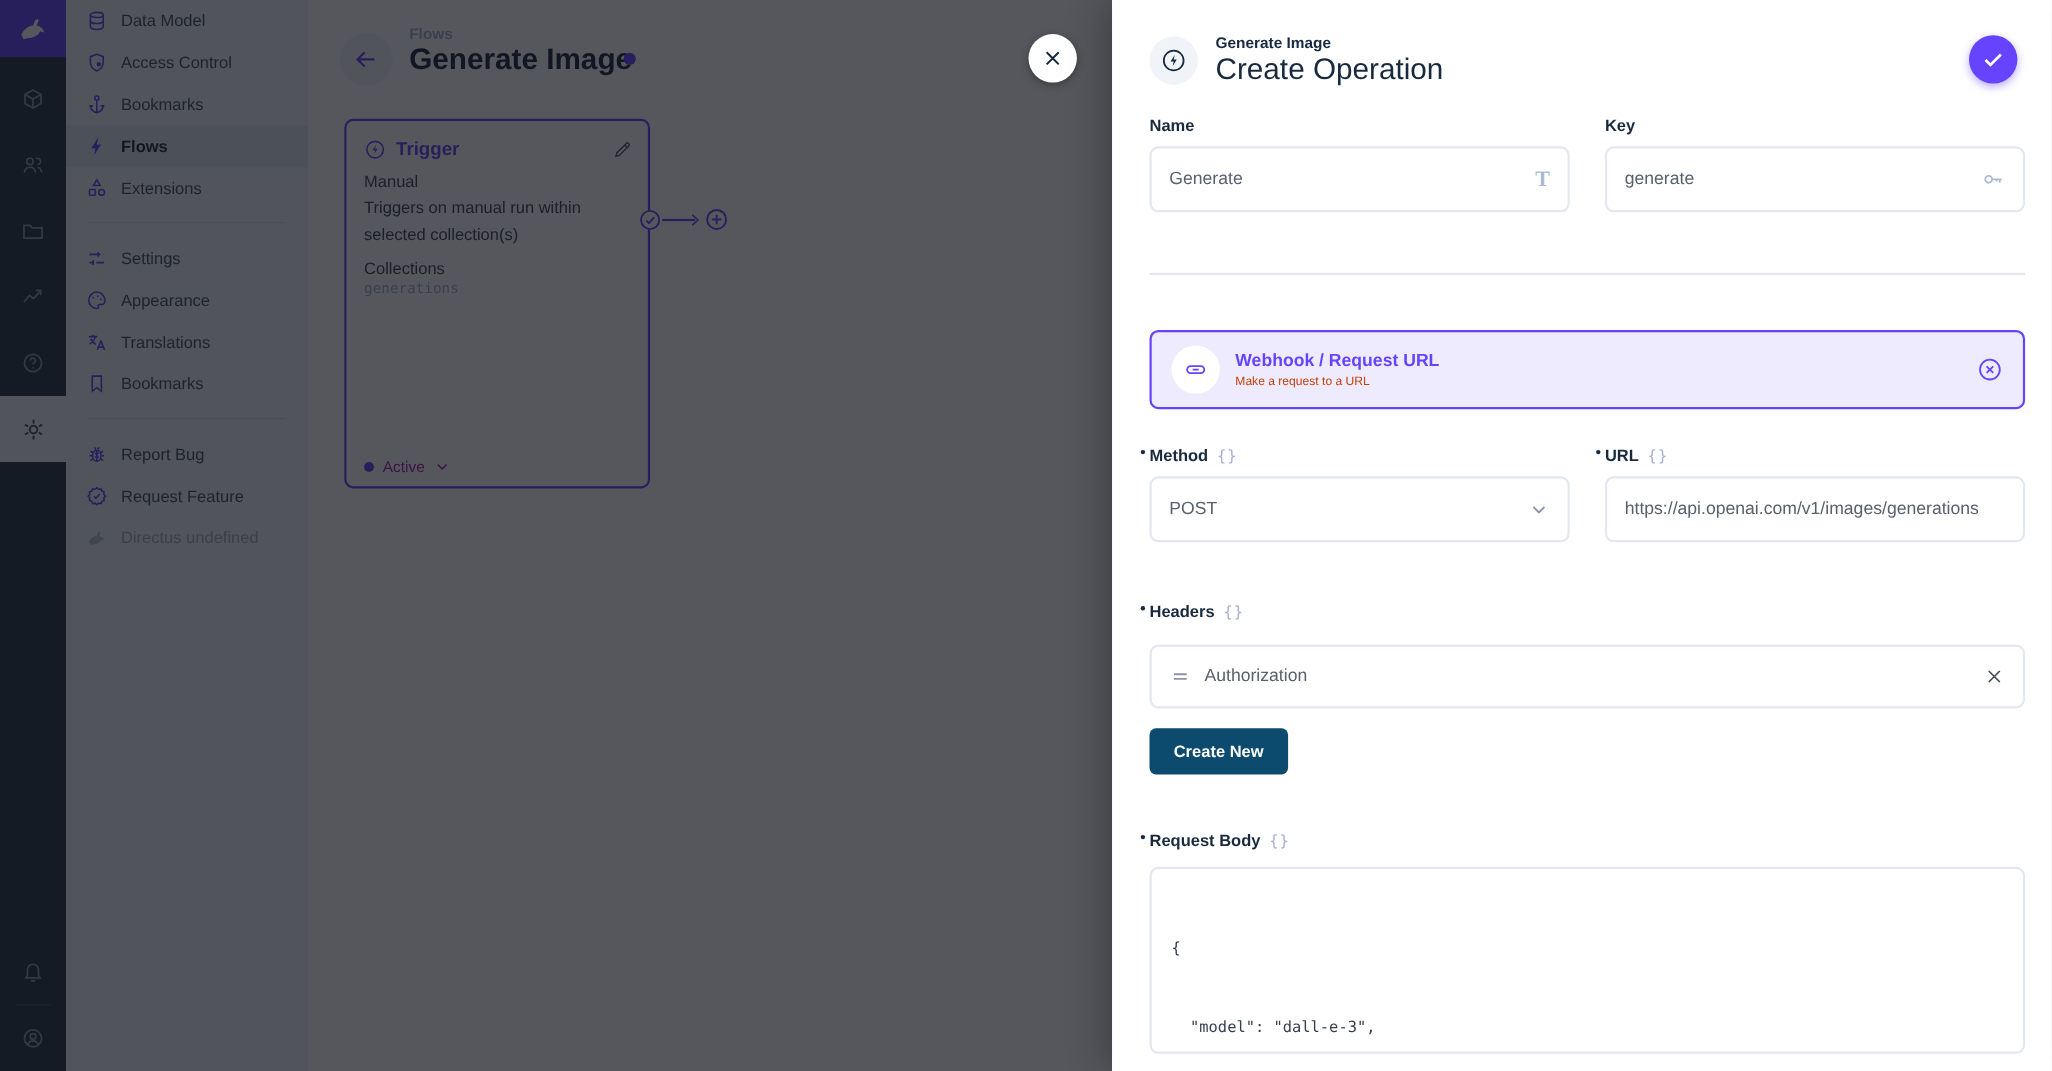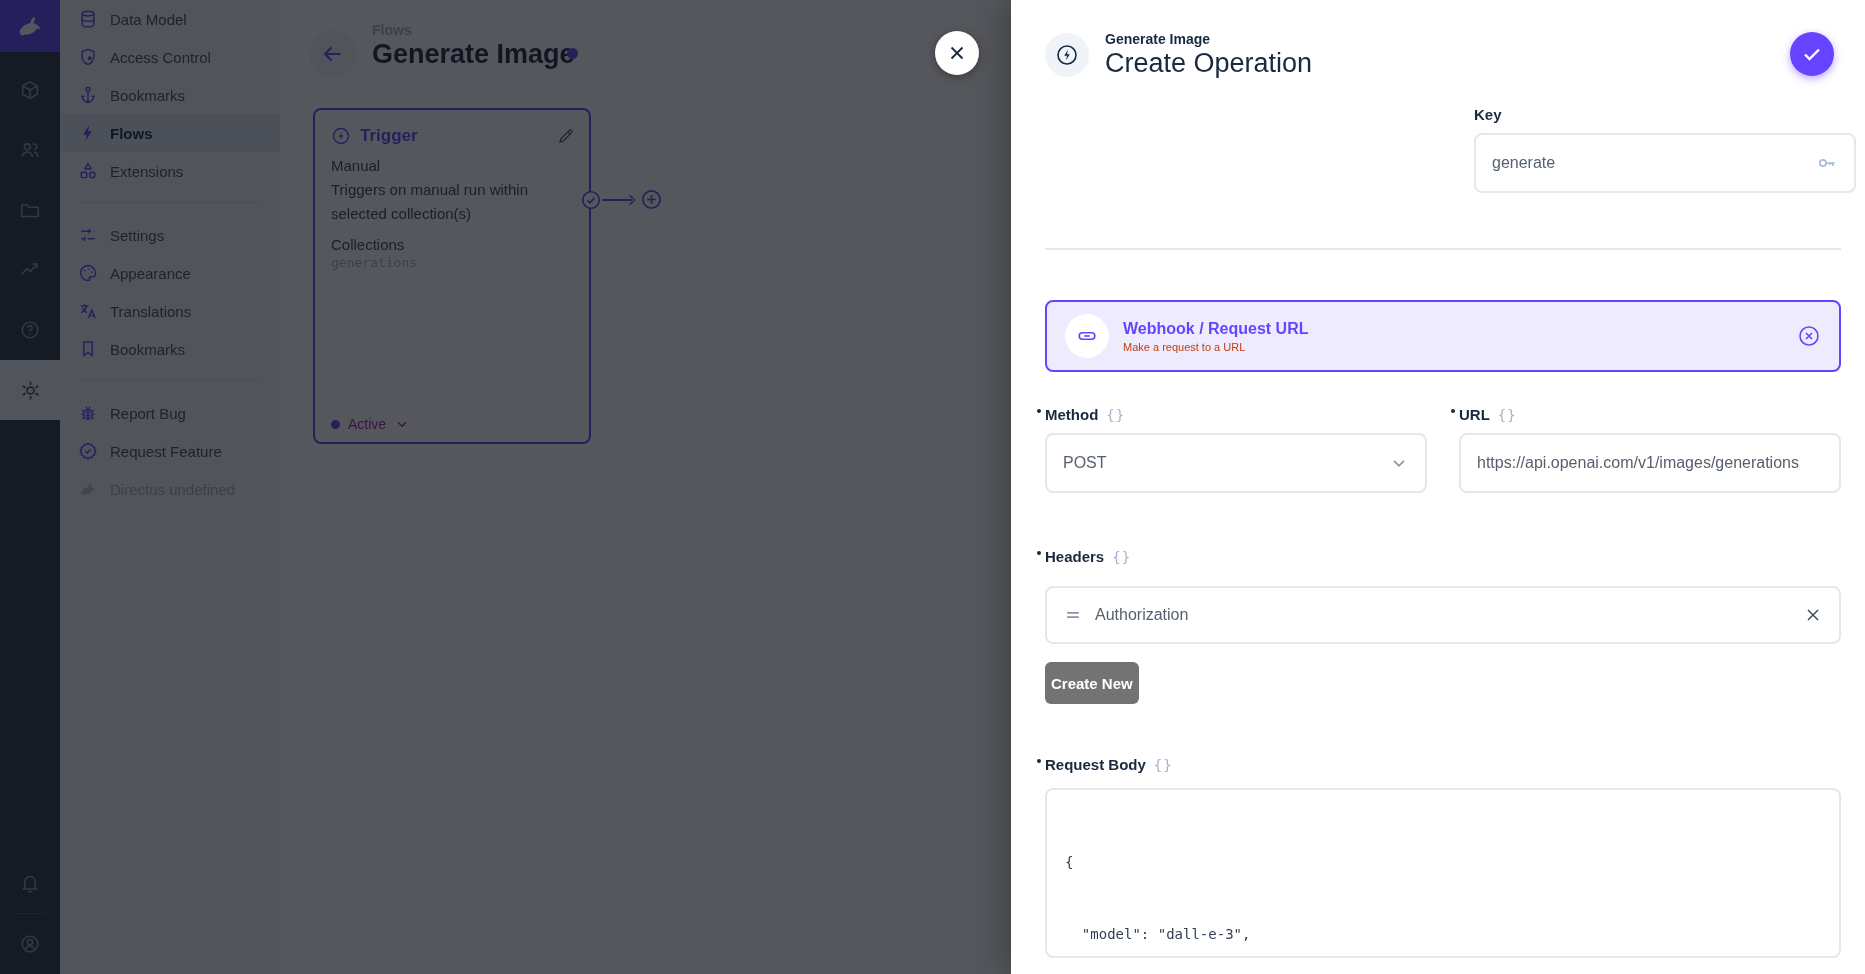--- a/index.html
+++ b/index.html
@@ -97,21 +97,21 @@
   #banner-title { font-size:16px; font-weight:600; color:#6644FF; }
   #banner-sub { font-size:11px; color:#c2410c; margin-top:3px; }
   #banner-x { margin-left:auto; color:#6644FF; }
 
   #headers-row { left:0px; top:586px; width:796px; height:58px; border:2px solid #E2E7F0;
     border-radius:8px; display:flex; align-items:center; padding:0 16px; gap:12px;
     font-size:16px; color:#57616E; }
   #headers-row .handle { color:#8A94A6; }
   #headers-row .del { margin-left:auto; color:#404B5A; }
 
-  #create-new { left:0px; top:662px; height:42px; padding:0 6px; background:#737373; color:#fff;
+  #create-new { left:0px; top:662px; height:42px; padding:0 22px; background:#0c4a6e; color:#fff;
     border:none; border-radius:6px; font-size:15px; font-weight:700;
     font-family:"Liberation Sans", sans-serif; display:flex; align-items:center;text-align:center; }
 
   #req-body-box { left:0px; top:788px; width:796px; height:170px; border:2px solid #E2E7F0;
     border-radius:8px; padding:12px 18px; font-family:"DejaVu Sans Mono", monospace;
     font-size:14px; line-height:24px; color:#333F50; white-space:pre; }
 </style>
 </head>
 <body>
 
@@ -355,21 +355,30 @@
     </div>
   </div>
   <div id="save-fab">
     <svg width="24" height="24" viewBox="0 0 24 24" fill="none" stroke="currentColor" stroke-width="2.4">
       <path d="M5 12.5l4.5 4.5L19 7.5"></path>
     </svg>
   </div>
 
   <div id="d-body">
 
-    <div class="abs half col2" style="top:106px;margin-left:15px;">
+    <div class="abs half" style="left:0; top:106px;">
+      <div class="f-label">
+        <span>Name</span>
+      </div>
+      <div class="input" style="margin-top:10px;">
+        <span>Generate</span>
+        <span class="suffix t-icon">T</span>
+      </div>
+    </div>
+    <div class="abs half col2" style="top:106px;">
       <div class="f-label">
         <span>Key</span>
       </div>
       <div class="input" style="margin-top:10px;">
         <span>generate</span>
         <span class="suffix">
           <svg width="22" height="22" viewBox="0 0 24 24" fill="none" stroke="currentColor" stroke-width="1.8">
             <circle cx="7.5" cy="12" r="3.4"></circle>
               <path d="M11 12h9.5M18.5 12v3.2M15.3 12v2.2"></path>
           </svg>

